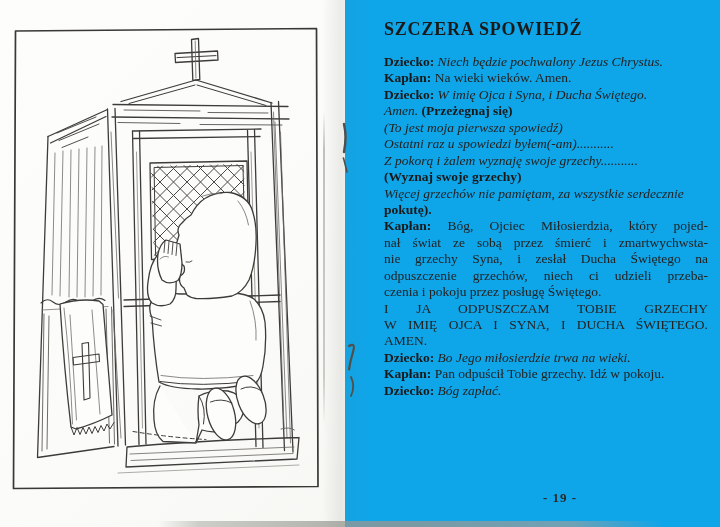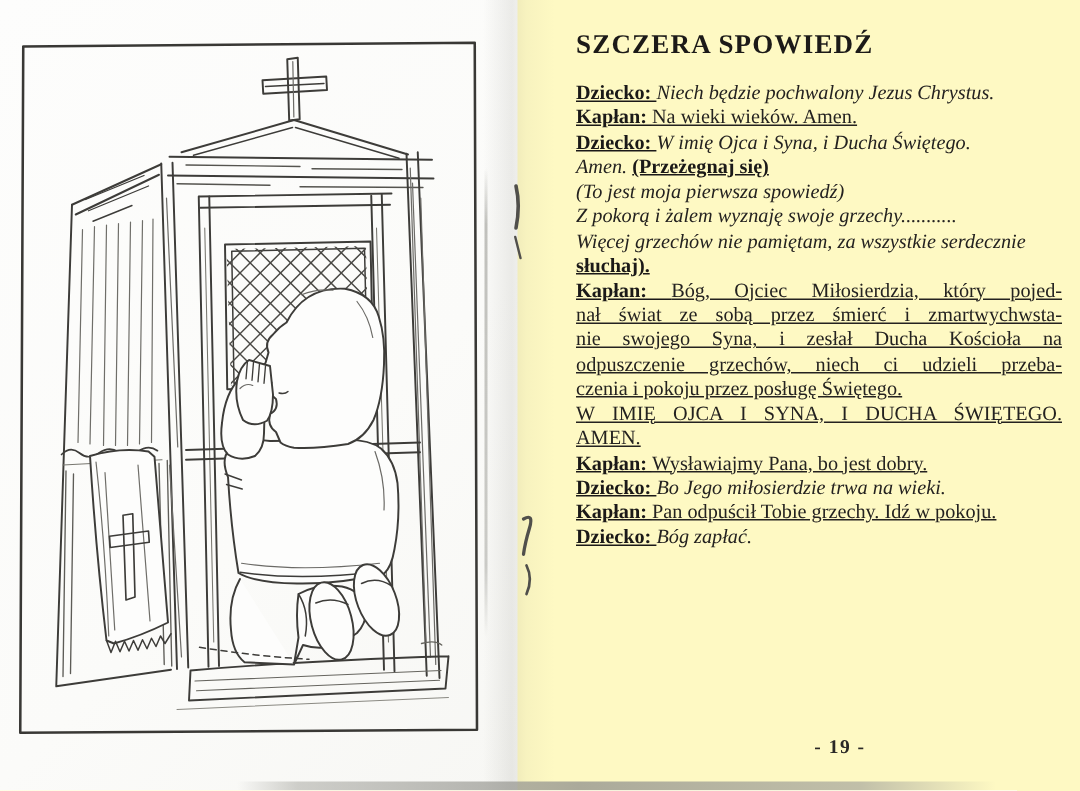--- a/index.html
+++ b/index.html
@@ -1,38 +1,38 @@
 <!DOCTYPE html>
 <html><head>
 <meta charset="utf-8">
 <style>
   html,body{margin:0;padding:0;background:#ffffff;}
-  .scan{position:relative;width:720px;height:527px;background:#fef9c3;overflow:hidden;
+  .scan{position:relative;width:720px;height:527px;background:#0ea5e9;overflow:hidden;
         font-family:"Liberation Serif","DejaVu Serif",serif;}
   
   .page-left{position:absolute;left:0;top:0;width:345px;height:527px;
              background:linear-gradient(135deg,#fdfdfc 0%,#fbfbf9 60%,#f7f7f4 100%);}
   .page-left svg{position:absolute;left:0;top:0;}
   
   .gutter-shadow{position:absolute;left:322px;top:0;width:48px;height:527px;
     background:linear-gradient(to right,rgba(120,120,112,0) 0%,rgba(120,120,112,0.13) 40%,rgba(120,120,112,0.05) 60%,rgba(120,120,112,0) 100%);}
   .curl-line{position:absolute;left:323px;top:112px;width:2px;height:312px;
     background:linear-gradient(to bottom,rgba(100,100,92,0),rgba(100,100,92,0.38) 12%,rgba(100,100,92,0.30) 85%,rgba(100,100,92,0));
     filter:blur(0.5px);}
   .gutter-marks{position:absolute;left:330px;top:0;}
   
   .page-right{position:absolute;left:384px;top:0;width:326px;height:527px;color:#242220;}
   .title{position:absolute;left:0;top:19px;margin:0;font-size:18px;font-weight:700;
          letter-spacing:0.8px;color:#1c1a18;white-space:nowrap;}
   .bodytext{position:absolute;left:0;top:54px;width:324px;font-size:13.5px;line-height:16.45px;}
   .line{height:16.45px;white-space:nowrap;}
   .line.just{white-space:normal;text-align:justify;text-align-last:justify;}
-  .b{font-weight:700;color:#1b1918;text-decoration:underline;}
+  .b{font-weight:700;color:#1b1918;}
   .i{font-style:italic;}
-  .r{font-style:normal;text-decoration:underline;}
+  .r{font-style:normal;}
   .pagenum{position:absolute;left:0;top:490px;width:324px;text-align:center;
            padding-left:14px;font-size:13px;font-weight:700;color:#2a2826;letter-spacing:1px;}
   
   .bottom-strip{position:absolute;left:158px;top:521px;width:506px;height:6px;
     background:linear-gradient(to right,rgba(170,170,164,0) 0%,rgba(170,170,164,0.55) 8%,
       rgba(150,150,144,0.8) 45%,rgba(160,160,154,0.65) 82%,rgba(170,170,164,0) 100%);}
 </style>
 </head>
 <body>
 
@@ -161,31 +161,33 @@
   </svg>
 
   <div class="page-right">
     <h1 class="title">SZCZERA SPOWIEDŹ</h1>
     <div class="bodytext">
         <div class="line"><span class="b">Dziecko: </span><span class="i">Niech będzie pochwalony Jezus Chrystus.</span></div>
         <div class="line"><span class="b">Kapłan: </span><span class="r">Na wieki wieków. Amen.</span></div>
         <div class="line"><span class="b">Dziecko: </span><span class="i">W imię Ojca i Syna, i Ducha Świętego.</span></div>
         <div class="line"><span class="i">Amen. </span><span class="b">(Przeżegnaj się)</span></div>
         <div class="line"><span class="i">(To jest moja pierwsza spowiedź)</span></div>
+        <div class="line"><span class="i">Ostatni raz u spowiedzi byłem(-am)...........</span></div>
         <div class="line"><span class="i">Z pokorą i żalem wyznaję swoje grzechy...........</span></div>
+        <div class="line"><span class="b">(Wyznaj swoje grzechy)</span></div>
         <div class="line"><span class="i">Więcej grzechów nie pamiętam, za wszystkie serdecznie</span></div>
-        <div class="line"><span class="b">słuchaj).</span></div>
+        <div class="line"><span class="b">pokutę).</span></div>
         <div class="line just"><span class="b">Kapłan: </span><span class="r">Bóg, Ojciec Miłosierdzia, który pojed-</span></div>
         <div class="line just"><span class="r">nał świat ze sobą przez śmierć i zmartwychwsta-</span></div>
-        <div class="line just"><span class="r">nie swojego Syna, i zesłał Ducha Kościoła na</span></div>
+        <div class="line just"><span class="r">nie grzechy Syna, i zesłał Ducha Świętego na</span></div>
         <div class="line just"><span class="r">odpuszczenie grzechów, niech ci udzieli przeba-</span></div>
         <div class="line"><span class="r">czenia i pokoju przez posługę Świętego.</span></div>
+        <div class="line just"><span class="r">I JA ODPUSZCZAM TOBIE GRZECHY</span></div>
         <div class="line just"><span class="r">W IMIĘ OJCA I SYNA, I DUCHA ŚWIĘTEGO.</span></div>
         <div class="line"><span class="r">AMEN.</span></div>
-        <div class="line"><span class="b">Kapłan: </span><span class="r">Wysławiajmy Pana, bo jest dobry.</span></div>
         <div class="line"><span class="b">Dziecko: </span><span class="i">Bo Jego miłosierdzie trwa na wieki.</span></div>
         <div class="line"><span class="b">Kapłan: </span><span class="r">Pan odpuścił Tobie grzechy. Idź w pokoju.</span></div>
         <div class="line"><span class="b">Dziecko: </span><span class="i">Bóg zapłać.</span></div>
       </div>
     <div class="pagenum">- 19 -</div>
   </div>
 
   <div class="bottom-strip"></div>
 </div>
 

